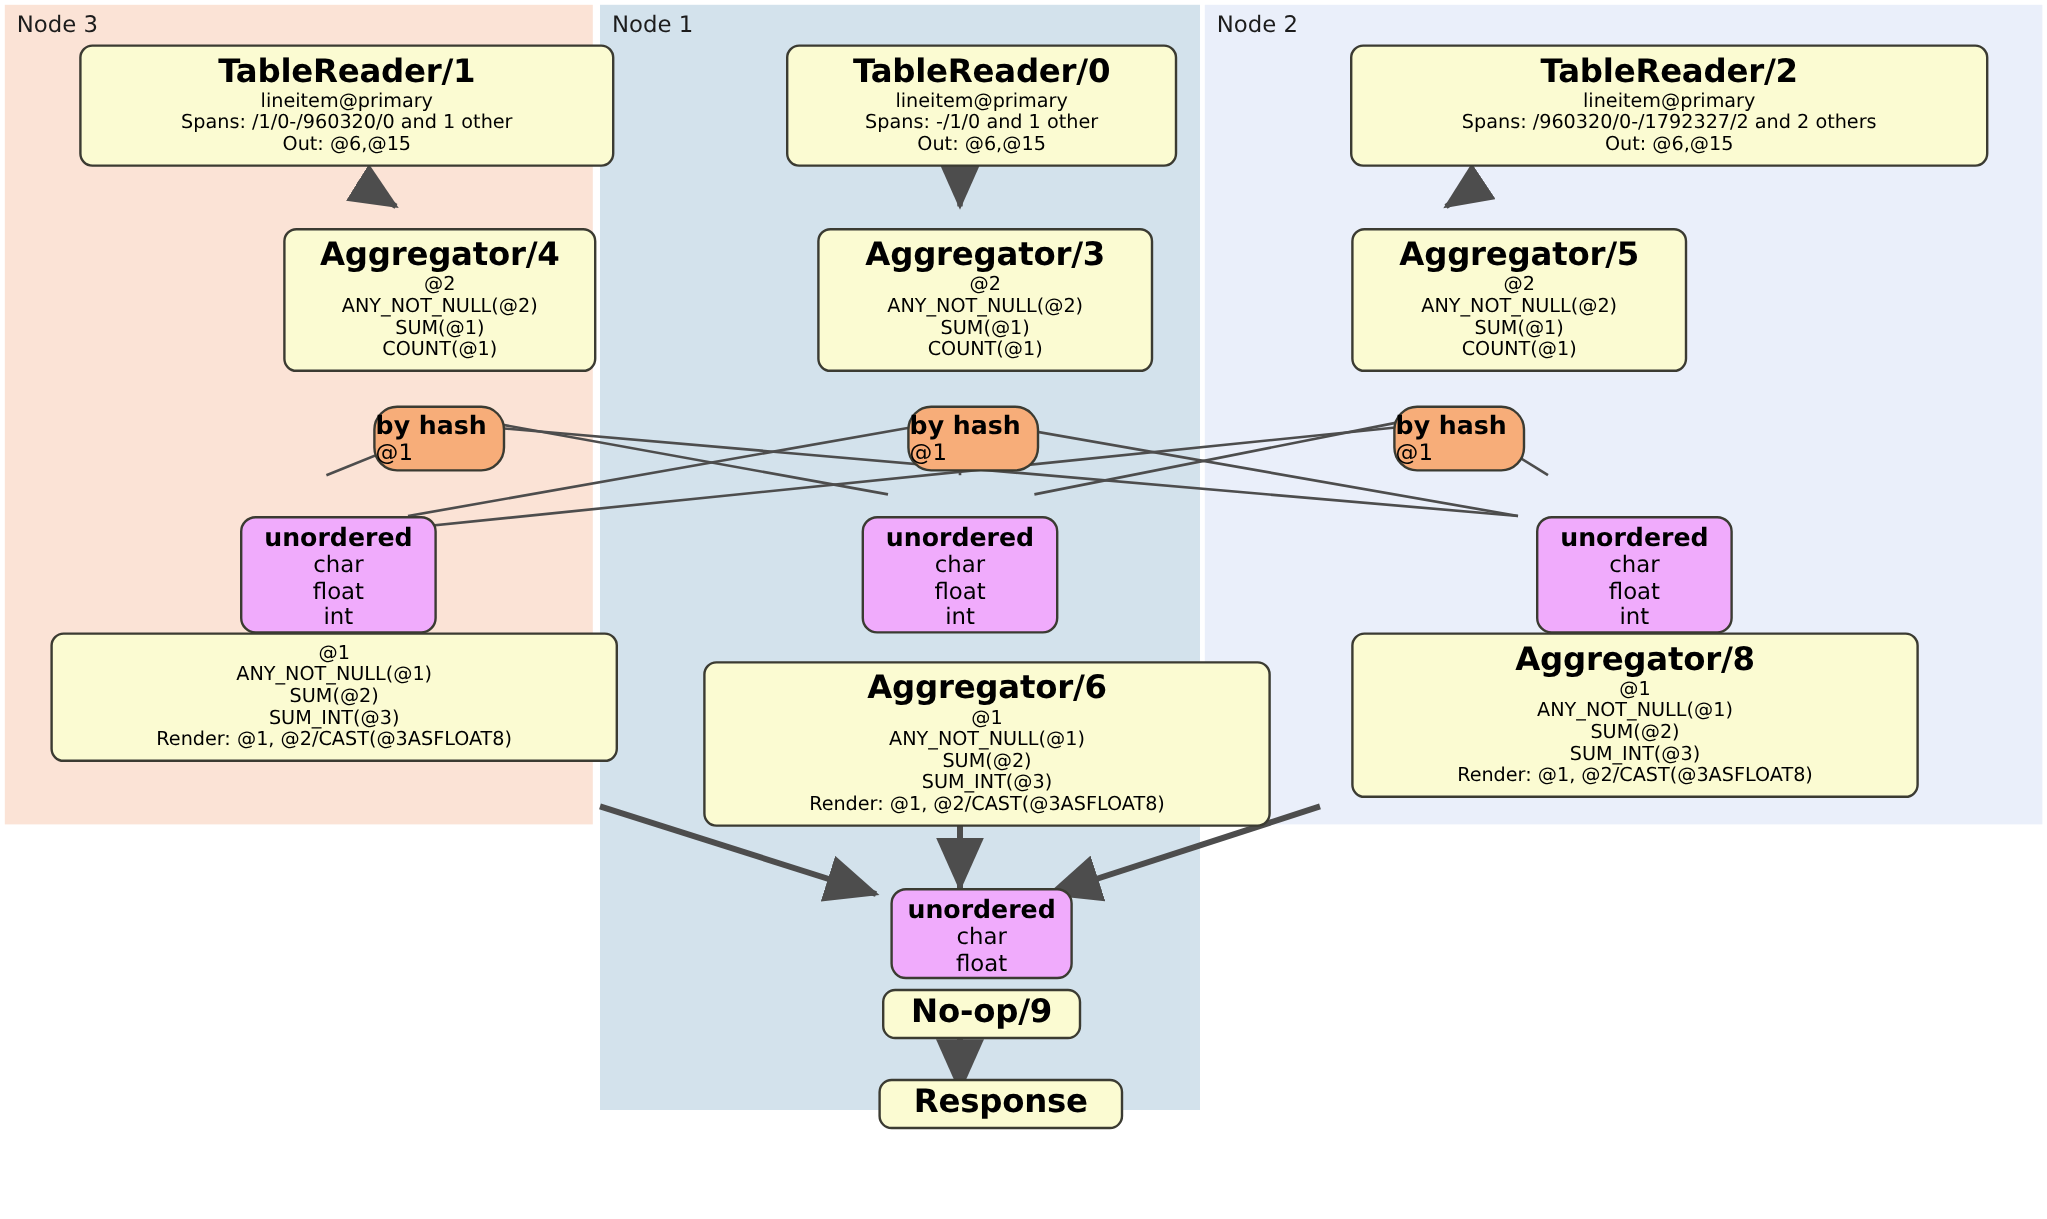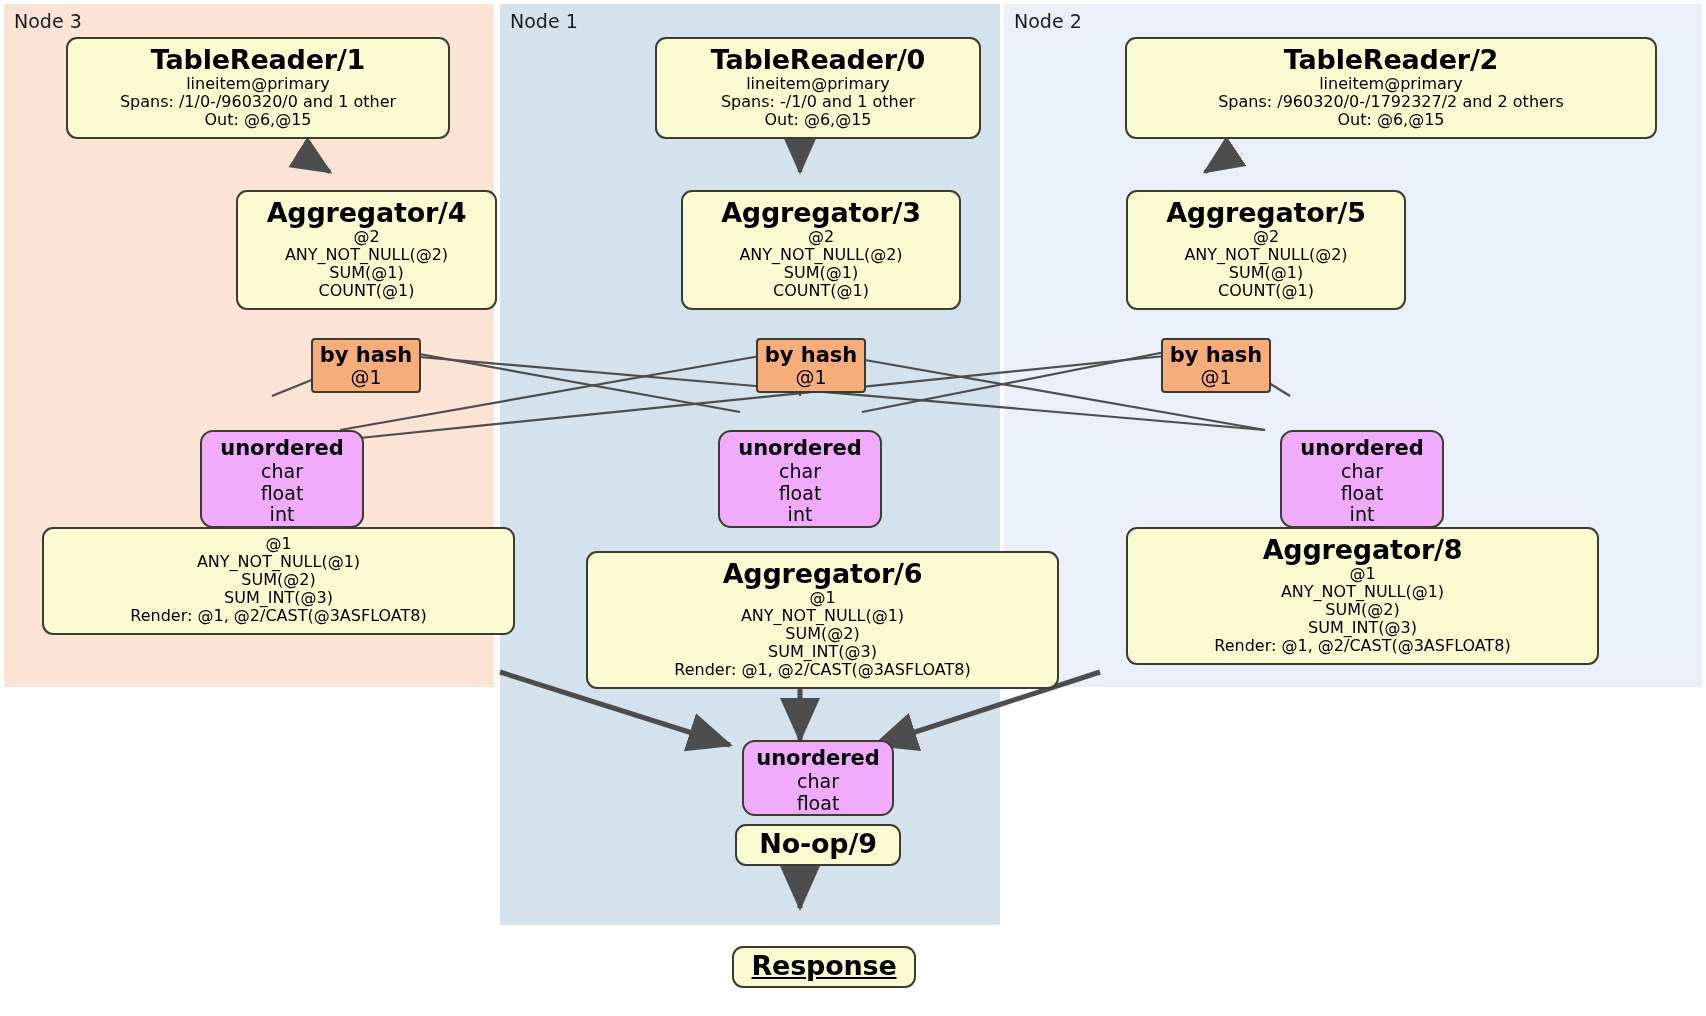--- a/index.html
+++ b/index.html
@@ -67,22 +67,22 @@
   }
   .proc.compact .title {
     font-size: 27px;
   }
   
   .router-hash {
     position: absolute;
     box-sizing: border-box;
     background: #f7ad79;
     border: 2px solid #3b3b32;
-    border-radius: 4px;
-    text-align: center;
+    border-radius: 20px;
+    text-align: left;
     color: #000;
     padding: 4px 0 5px 0;
     line-height: 1.1;
   }
   .router-hash .rtitle {
     font-weight: bold;
     font-size: 21px;
   }
   .router-hash .rline {
     font-size: 19px;
@@ -148,21 +148,21 @@
     <line x1="1165" y1="352" x2="862" y2="412" stroke="#4d4d4d" stroke-width="2.2"></line>
     <line x1="1232" y1="360" x2="1290" y2="396" stroke="#4d4d4d" stroke-width="2.2"></line>
 
     <path d="M 500,672 L 730,745" stroke="#4d4d4d" stroke-width="5" fill="none" marker-end="url(#ah)"></path>
     <path d="M 800,676 L 800,740" stroke="#4d4d4d" stroke-width="5" fill="none" marker-end="url(#ah)"></path>
     <path d="M 1100,672 L 875,745" stroke="#4d4d4d" stroke-width="5" fill="none" marker-end="url(#ah)"></path>
 
     <path d="M 800,840 L 800,908" stroke="#4d4d4d" stroke-width="5" fill="none" marker-end="url(#ah)"></path>
   </svg>
 
-  <div class="proc" style="left:66px; top:37px; width:384px;">
+  <div class="proc" style="left:66px; top:37px; width:446px;">
     <div class="title">TableReader/1</div>
     <div class="line">lineitem@primary</div>
     <div class="line">Spans: /1/0-/960320/0 and 1 other</div>
     <div class="line">Out: @6,@15</div>
   </div>
 
   <div class="proc" style="left:655px; top:37px; width:326px;">
     <div class="title">TableReader/0</div>
     <div class="line">lineitem@primary</div>
     <div class="line">Spans: -/1/0 and 1 other</div>
@@ -261,17 +261,17 @@
   <div class="router-un" style="left:742px; top:740px; width:152px; height:76px;">
     <div class="rtitle">unordered</div>
     <div class="rline">char</div>
     <div class="rline">float</div>
   </div>
 
   <div class="proc compact" style="left:735px; top:824px; width:166px;">
     <div class="title">No-op/9</div>
   </div>
 
-  <div class="proc compact" style="left:732px; top:946px; width:184px;text-decoration:underline;">
+  <div class="proc compact" style="left:732px; top:899px; width:204px;">
     <div class="title">Response</div>
   </div>
 
 </div>
 
 </body></html>

